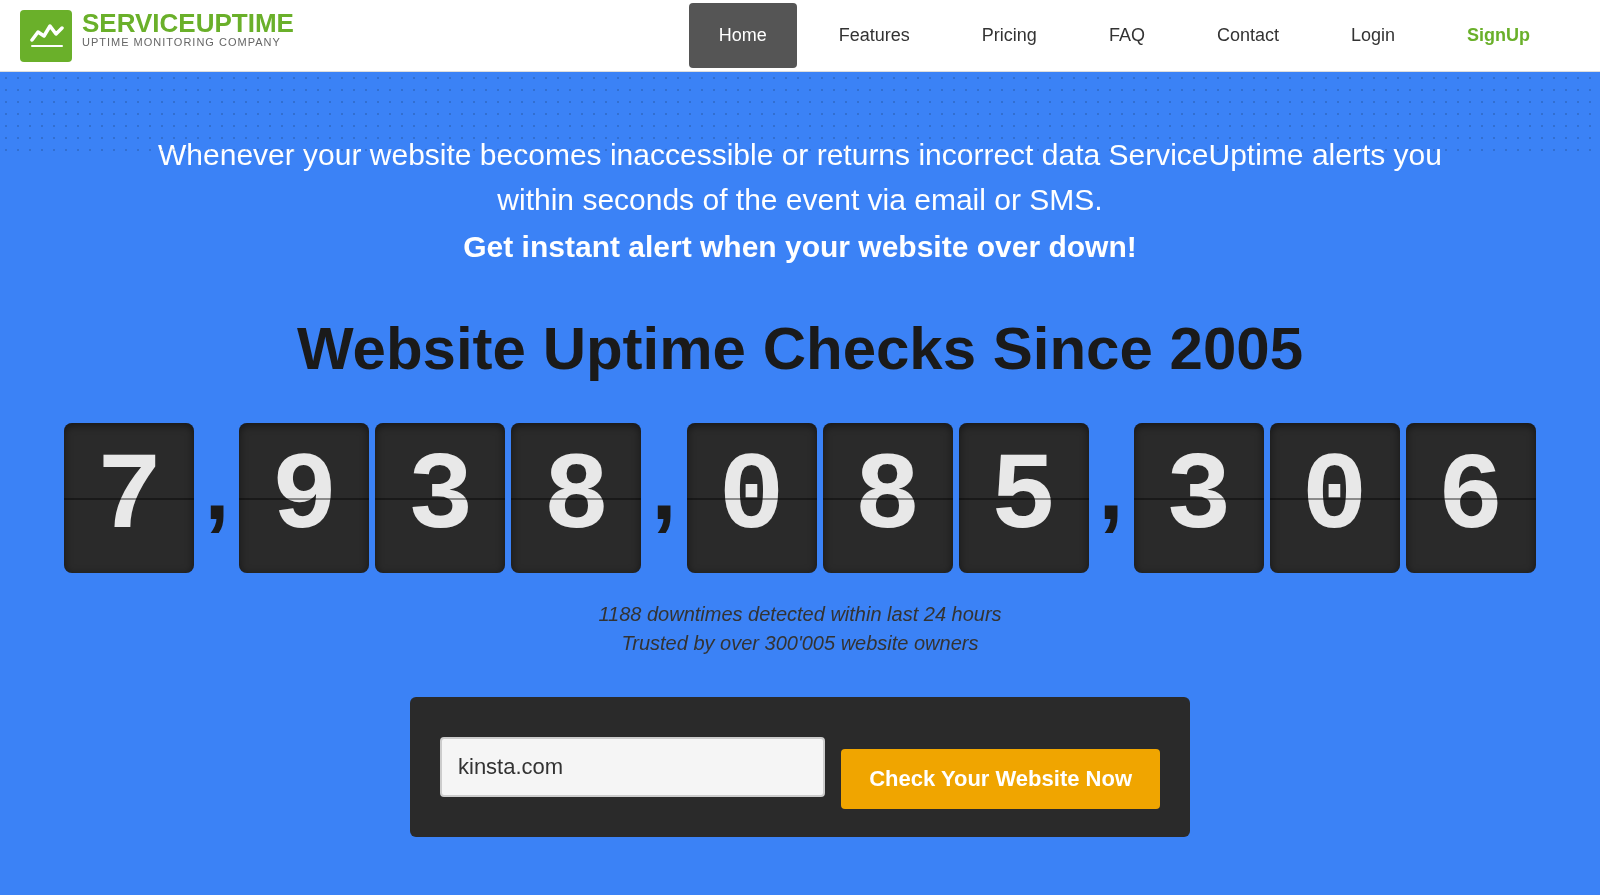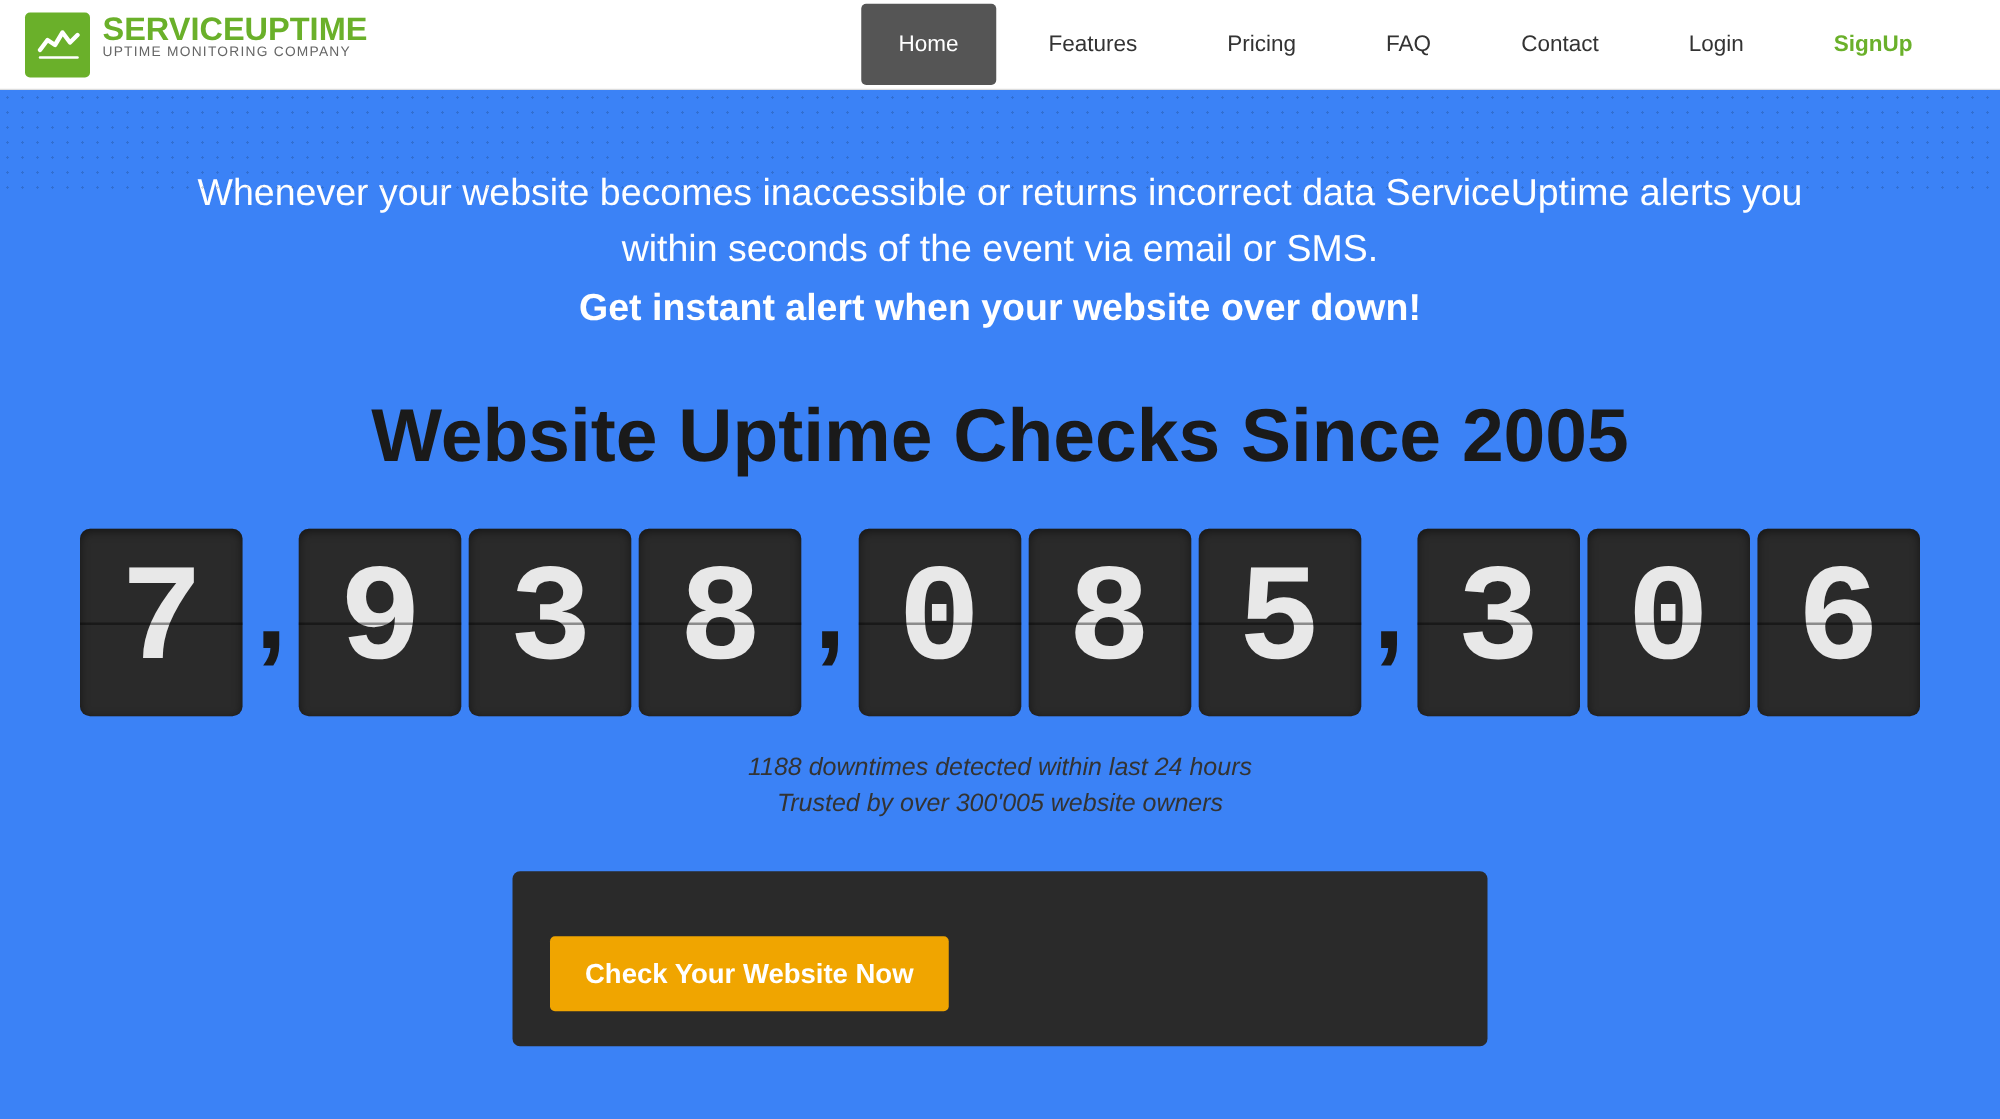--- a/index.html
+++ b/index.html
@@ -267,15 +267,16 @@
     </div>
     <div class="digit-block">
       <span>6</span>
     </div>
   </div>
 
   <p class="stats-text">1188 downtimes detected within last 24 hours</p>
   <p class="stats-text">Trusted by over 300'005 website owners</p>
 
   <div class="search-container">
+    <input class="search-input" type="text" value="kinsta.com" placeholder="kinsta.com" style="">
     <button class="search-button">Check Your Website Now</button>
   </div>
 </section>
 
 </body></html>

